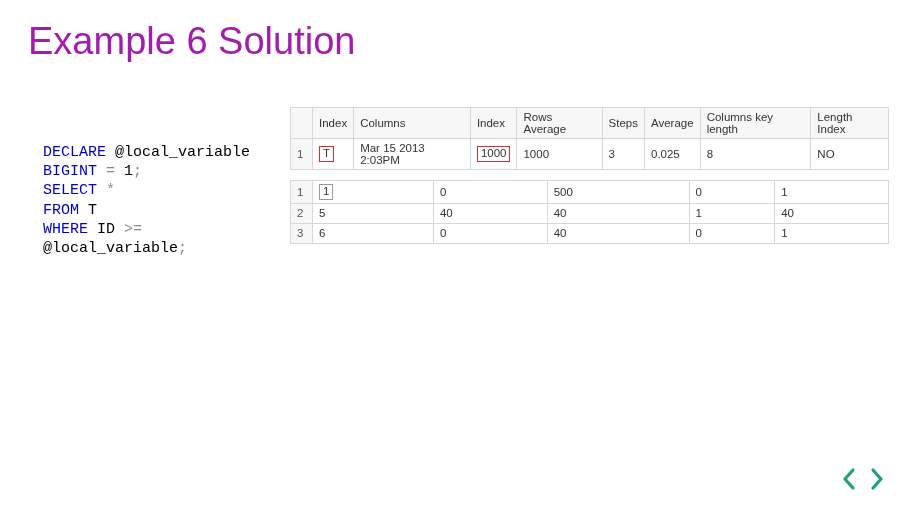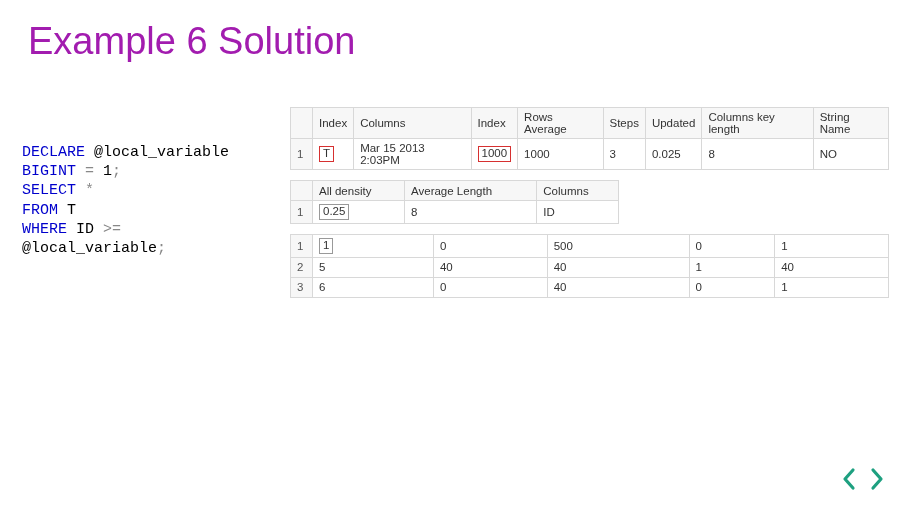--- a/index.html
+++ b/index.html
@@ -20,21 +20,21 @@
   }
   .content {
     display: flex;
     margin-top: 80px;
   }
   .code-block {
     font-family: Consolas, "Courier New", monospace;
     font-size: 15px;
     line-height: 1.28;
     color: #000;
-    padding-left: 22px;
+    padding-left: 43px;
     white-space: pre;
     width: 290px;
   }
   .kw { color: #0000cc; }
   .op { color: #888; }
   .tables {
     flex: 1;
     padding-right: 18px;
     margin-top: -36px;
   }
@@ -104,54 +104,38 @@
 
     <table>
       <tbody>
           <tr>
         <th></th>
         <th>Index</th>
         <th>Columns</th>
         <th>Index</th>
         <th>Rows Average</th>
         <th>Steps</th>
-        <th>Updated</th>
+        <th>Average</th>
         <th>Columns key length</th>
-        <th>String Name</th>
+        <th>Length Index</th>
       </tr>
       <tr>
         <td class="rownum">1</td>
         <td class="boxed"><span class="redbox">T</span></td>
         <td>Mar 15 2013  2:03PM</td>
         <td class="boxed"><span class="redbox">1000</span></td>
         <td>1000</td>
         <td>3</td>
         <td>0.025</td>
         <td>8</td>
         <td>NO</td>
       </tr>
     </tbody>
       </table>
 
-    <table style="width:55%;">
-      <tbody>
-          <tr>
-        <th></th>
-        <th>All density</th>
-        <th>Average Length</th>
-        <th>Columns</th>
-      </tr>
-      <tr>
-        <td class="rownum">1</td>
-        <td class="boxed"><span class="graybox">0.25</span></td>
-        <td>8</td>
-        <td>ID</td>
-      </tr>
-    </tbody>
-      </table>
 
     <table>
       <tbody>
       <tr>
         <td class="rownum">1</td>
         <td class="boxed"><span class="graybox">1</span></td>
         <td>0</td>
         <td>500</td>
         <td>0</td>
         <td>1</td>

